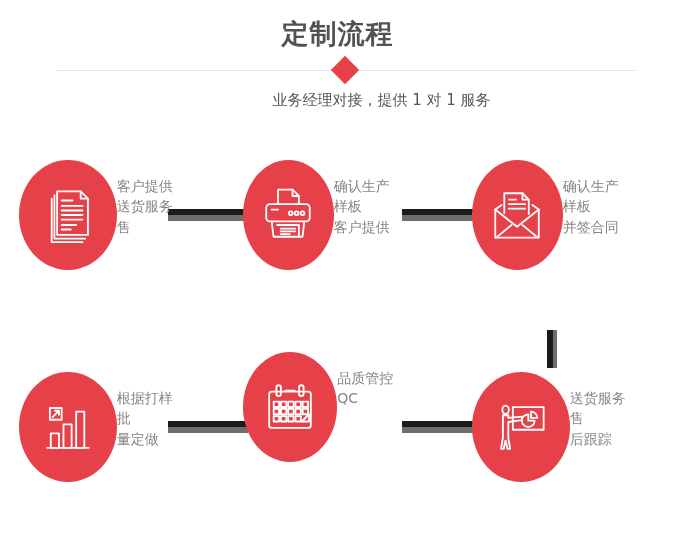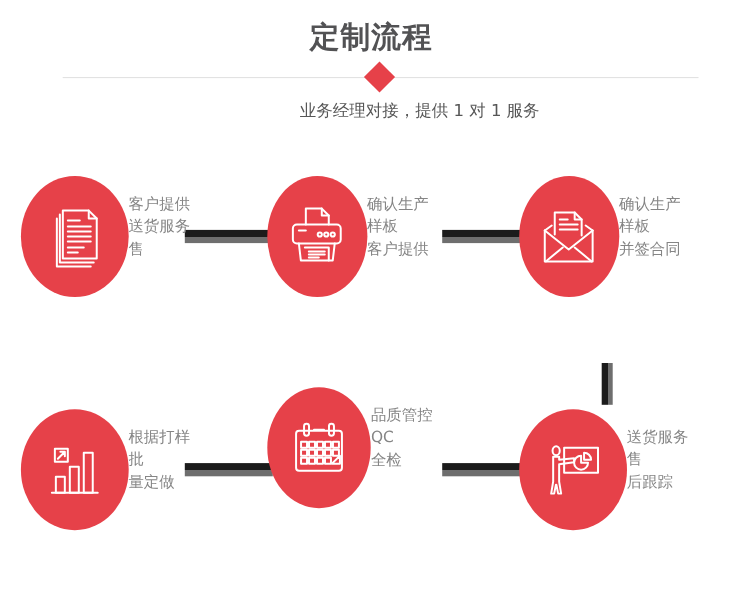--- a/index.html
+++ b/index.html
@@ -134,21 +134,20 @@
           <rect x="46" y="34" width="6" height="6"></rect>
         <rect x="14" y="42" width="6" height="6"></rect>
           <rect x="22" y="42" width="6" height="6"></rect>
           <rect x="30" y="42" width="6" height="6"></rect>
           <rect x="38" y="42" width="6" height="6"></rect>
         <path d="M45,48 H53 V40 Z"></path>
       </svg>
     </div>
     <div class="label">
       <span>品质管控QC</span>
-      <span>全检</span>
     </div>
   </div>
 
   <div class="step s6">
     <div class="circle">
       <svg class="ic" width="58" height="58" viewBox="0 0 64 64">
         <rect x="23" y="10" width="34" height="25"></rect>
         <path d="M40,18 A7,7 0 1 0 47,25 L40,25 Z"></path>
         <path d="M43,15 A7,7 0 0 1 50,22 L43,22 Z"></path>
         <ellipse cx="15" cy="13" rx="3.6" ry="4.6"></ellipse>

